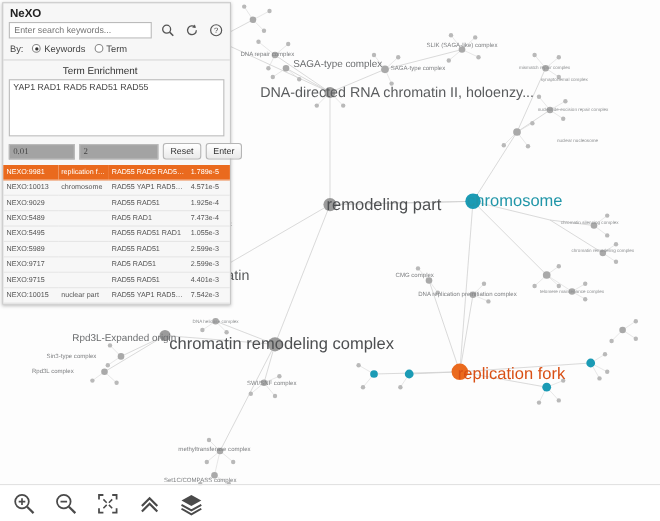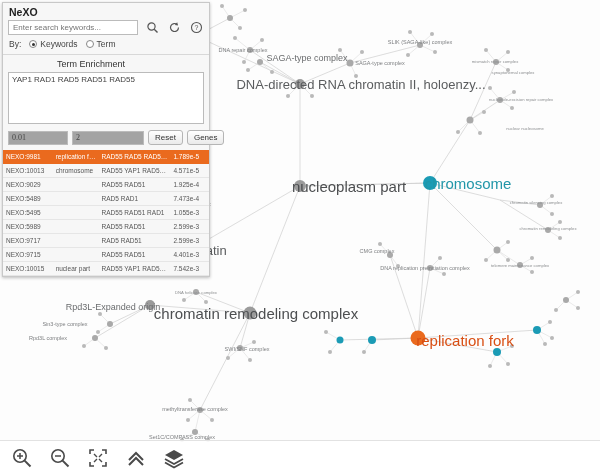--- a/index.html
+++ b/index.html
@@ -399,21 +399,21 @@
         <circle cx="340" cy="340" r="3.5"></circle>
         <circle cx="497" cy="352" r="4"></circle>
         <circle cx="537" cy="330" r="4"></circle>
       </g>
 
       <circle cx="418" cy="338" r="7.5" fill="#ea6a1e"></circle>
     </svg>
     
     <div id="net-labels">
         <div class="net-label big" style="left: 361px; top: 84px;">DNA-directed RNA chromatin II, holoenzy...</div>
-        <div class="net-label huge" style="left: 349px; top: 186px;">nucleoplasm part</div>
+        <div class="net-label huge" style="left: 349px; top: 186px;">remodeling part</div>
         <div class="net-label huge teal" style="left: 468px; top: 183px;">chromosome</div>
         <div class="net-label huge" style="left: 256px; top: 313px;">chromatin remodeling complex</div>
         <div class="net-label huge orange" style="left: 465px; top: 340px;">replication fork</div>
         <div class="net-label big" style="left: 175px; top: 250px;">nuclear chromatin</div>
         <div class="net-label med" style="left: 307px; top: 58px;">SAGA-type complex</div>
         <div class="net-label small" style="left: 380px; top: 63px;">SAGA-type complex</div>
         <div class="net-label small" style="left: 420px; top: 42px;">SLIK (SAGA-like) complex</div>
         <div class="net-label small" style="left: 243px; top: 50px;">DNA repair complex</div>
         <div class="net-label med" style="left: 113px; top: 307px;">Rpd3L-Expanded origin</div>
         <div class="net-label small" style="left: 65px; top: 324px;">Sin3-type complex</div>
@@ -480,21 +480,21 @@
     <div class="section-title">Term Enrichment</div>
 
     <div class="ta-wrap">
       <textarea class="term-area" style="">YAP1 RAD1 RAD5 RAD51 RAD55</textarea>
     </div>
 
     <div class="params-row">
       <input class="param-input" type="text" value="0.01" style="">
       <input class="param-input wide" type="text" value="2" style="">
       <button class="btn">Reset</button>
-      <button class="btn">Genes</button>
+      <button class="btn">Enter</button>
     </div>
 
     <table class="results">
       <tbody id="results-body">
           <tr class="selected">
             <td class="c0">NEXO:9981</td>
             <td class="c1">replication fork</td>
             <td class="c2">RAD55 RAD5 RAD51 RAD1</td>
             <td class="c3">1.789e-5</td>
           </tr>

